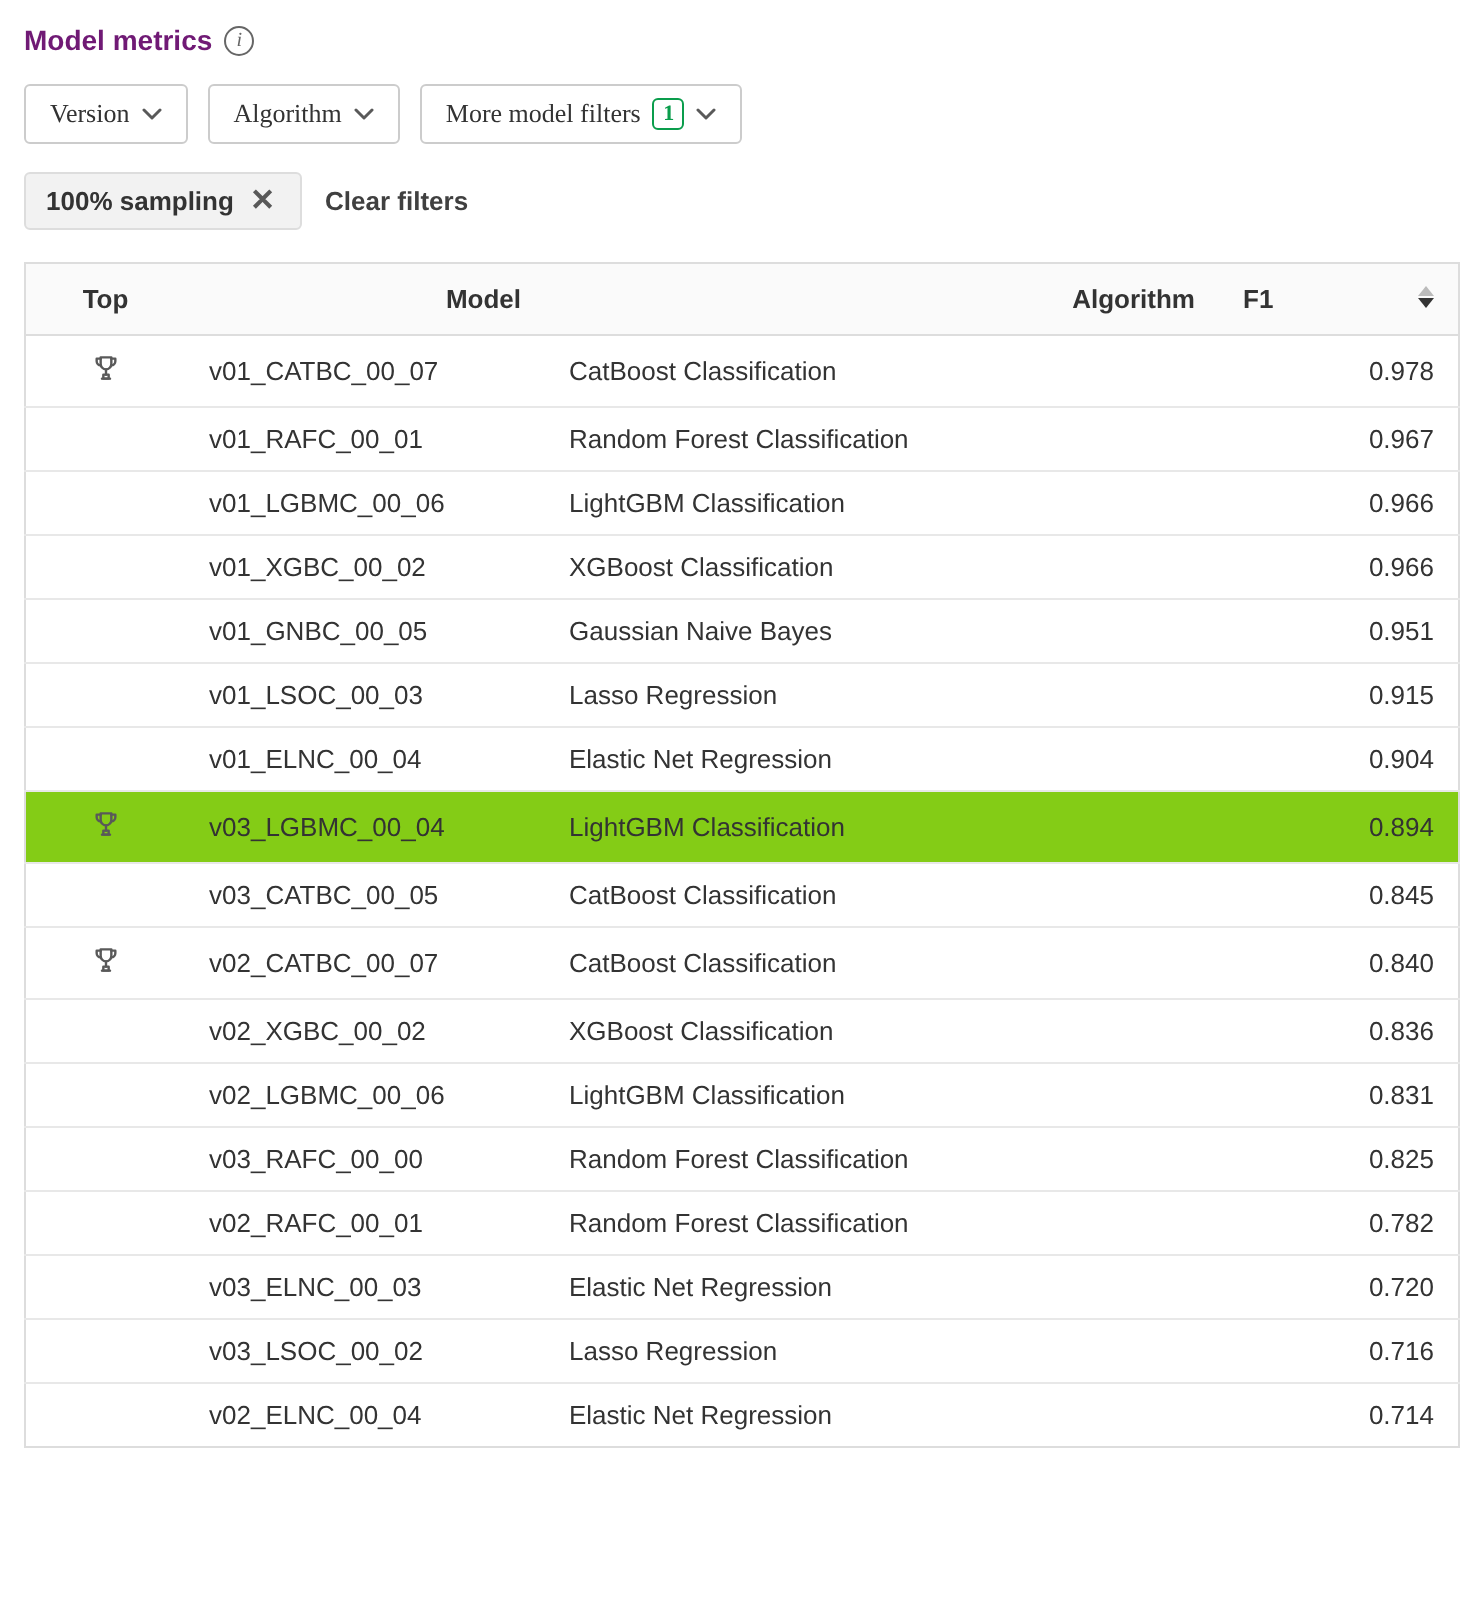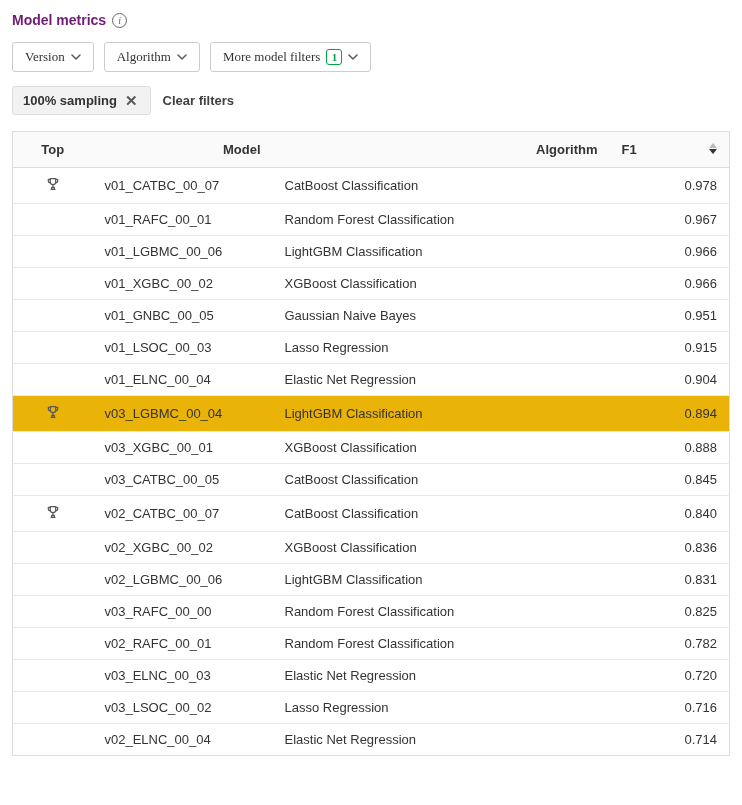--- a/index.html
+++ b/index.html
@@ -150,21 +150,21 @@
     }
     .trophy-icon {
       display: inline-block;
       width: 16px;
       height: 16px;
     }
     .trophy-icon svg {
       display: block;
     }
     .row-highlight {
-      background: #eab308;
+      background: #84cc16;
       border-radius: 10px;
     }
     .sort-arrows {
       float: right;
       display: inline-flex;
       flex-direction: column;
       gap: 1px;
       margin-top: 1px;
     }
     .sort-arrows svg {
@@ -295,26 +295,20 @@
               <path d="M12 13v4"></path>
               <path d="M9 20h6"></path>
               <path d="M10 17h4v3h-4z"></path>
             </svg></span></td>
         <td class="col-model">v03_LGBMC_00_04</td>
         <td>LightGBM Classification</td>
         <td class="col-f1">0.894</td>
       </tr>
       <tr>
         <td class="col-top"></td>
-        <td class="col-model">v03_XGBC_00_01</td>
-        <td>XGBoost Classification</td>
-        <td class="col-f1">0.888</td>
-      </tr>
-      <tr>
-        <td class="col-top"></td>
         <td class="col-model">v03_CATBC_00_05</td>
         <td>CatBoost Classification</td>
         <td class="col-f1">0.845</td>
       </tr>
       <tr>
         <td class="col-top"><span class="trophy-icon"><svg width="16" height="16" viewBox="0 0 24 24" fill="none" stroke="#595959" stroke-width="1.8" stroke-linecap="round" stroke-linejoin="round">
               <path d="M8 4h8v5a4 4 0 0 1-8 0V4z"></path>
               <path d="M8 5H5v2a3 3 0 0 0 3 3"></path>
               <path d="M16 5h3v2a3 3 0 0 1-3 3"></path>
               <path d="M12 13v4"></path>

